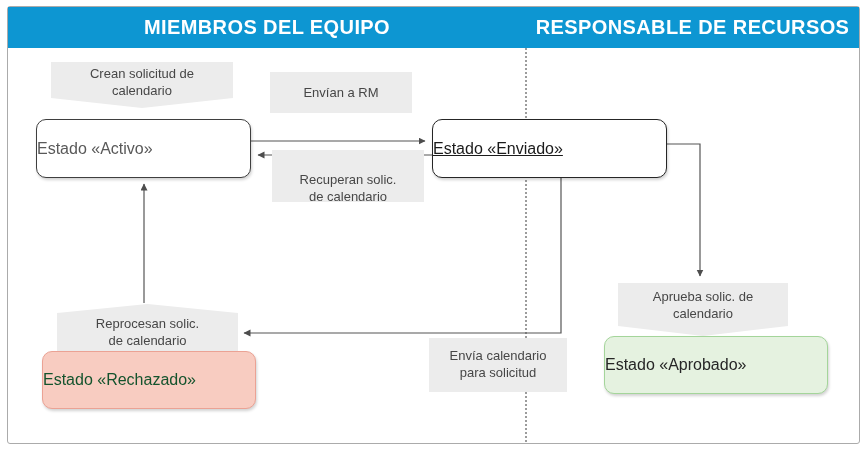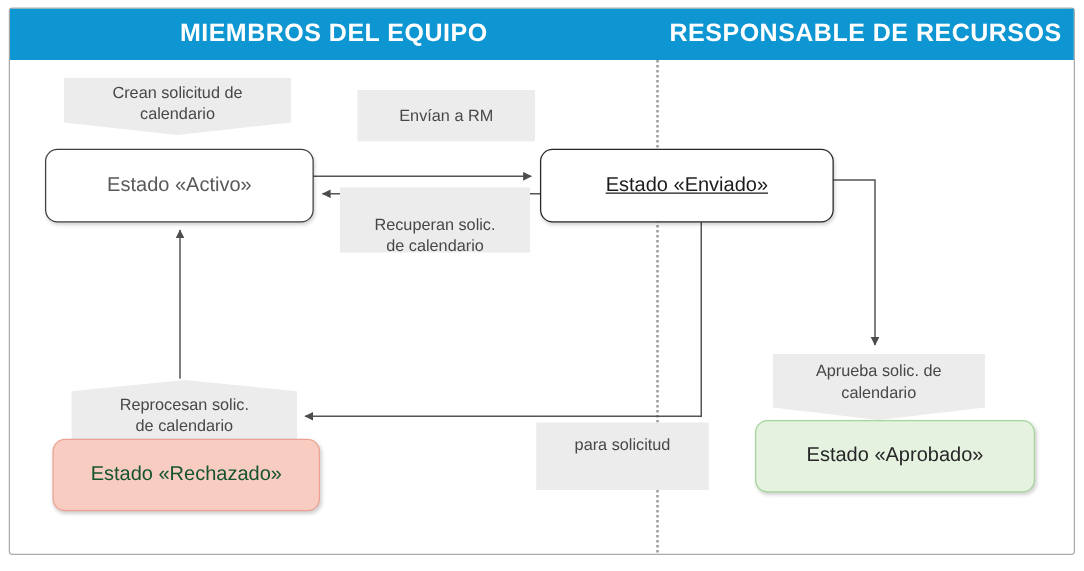--- a/index.html
+++ b/index.html
@@ -26,33 +26,33 @@
     border-left:2px dotted #9c9c9c;z-index:1;
   }
   .connectors{position:absolute;left:0;top:0;z-index:2;}
   .callout{
     position:absolute;background:#ececec;color:#474747;font-size:13px;
     line-height:17px;text-align:center;z-index:3;
   }
   .point-down{clip-path:polygon(0 0,100% 0,100% calc(100% - 10px),50% 100%,0 calc(100% - 10px));}
   .point-up{clip-path:polygon(0 9px,50% 0,100% 9px,100% 100%,0 100%);}
   .state{
-    position:absolute;border-radius:10px;text-align:center;font-size:16px;
+    position:absolute;border-radius:10px;font-size:16px;
     z-index:4;box-shadow:1px 2px 3px rgba(0,0,0,.18);background:#fff;
   }
   .state-active{left:36px;top:119px;width:213px;height:57px;line-height:57px;
     border:1.5px solid #3f3f3f;color:#595959;}
   .state-sent{left:432px;top:119px;width:233px;height:57px;line-height:57px;
     border:1.5px solid #262626;color:#1b1b1b;text-decoration:underline;}
   .state-rejected{left:42px;top:351px;width:212px;height:56px;line-height:56px;
     background:#f8ccc1;border:1.5px solid #eba294;color:#14532d;}
   .state-approved{left:604px;top:336px;width:222px;height:56px;line-height:56px;
     background:#e5f2e0;border:1.5px solid #a4d59a;color:#262626;}
   .co-create{left:51px;top:62px;width:182px;height:46px;padding-top:3px;box-sizing:border-box;}
-  .co-send{left:286px;top:72px;width:142px;height:41px;line-height:41px;}
+  .co-send{left:270px;top:72px;width:142px;height:41px;line-height:41px;}
   .co-recover{left:272px;top:150px;width:152px;height:52px;padding-top:21px;box-sizing:border-box;}
   .co-reprocess{left:57px;top:304px;width:181px;height:54px;padding-top:11px;box-sizing:border-box;z-index:2;}
   .co-sendreproc{left:429px;top:338px;width:138px;height:54px;padding-top:9px;box-sizing:border-box;}
   .co-approve{left:618px;top:283px;width:170px;height:53px;padding-top:5px;box-sizing:border-box;}
 </style>
 </head>
 <body>
 
 <div class="canvas">
 
@@ -88,20 +88,21 @@
     <div>Recuperan solic.</div>
     <div>de calendario</div>
   </div>
 
   <div class="callout point-up co-reprocess">
     <div>Reprocesan solic.</div>
     <div>de calendario</div>
   </div>
 
   <div class="callout co-sendreproc">
+    <div>Envía calendario</div>
     <div>para solicitud</div>
   </div>
 
   <div class="callout point-down co-approve">
     <div>Aprueba solic. de</div>
     <div>calendario</div>
   </div>
 
   <div class="state state-active">Estado «Activo»</div>
   <div class="state state-sent">Estado «Enviado»</div>

